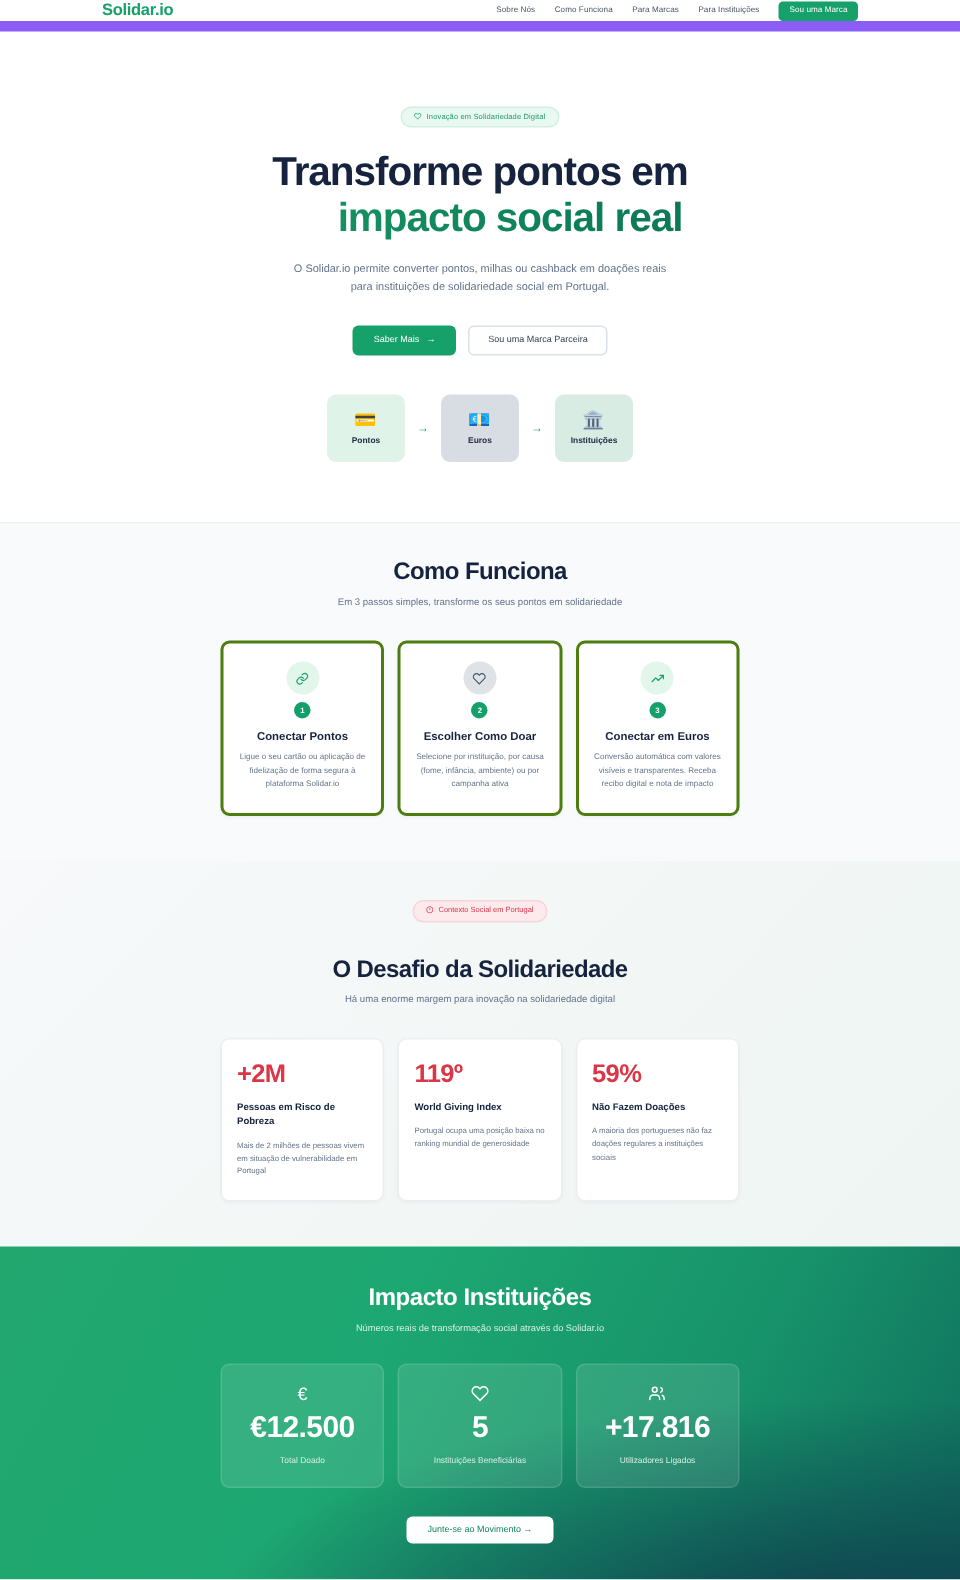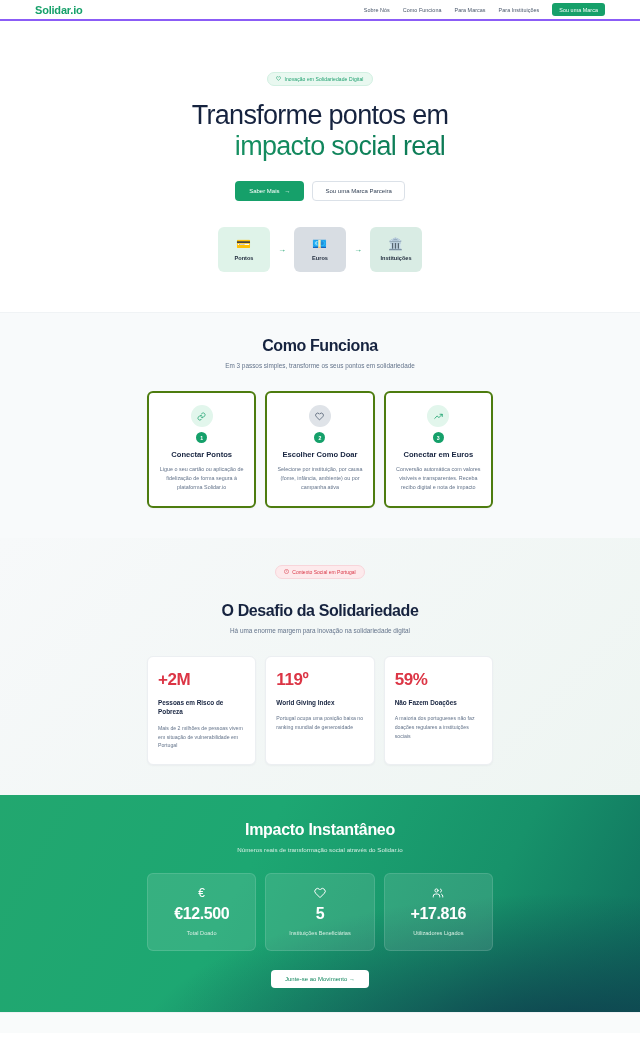--- a/index.html
+++ b/index.html
@@ -9,24 +9,24 @@
     background: #ffffff;
     font-family: "Liberation Sans", sans-serif;
     color: #1e293b;
     overflow: hidden;
   }
 
   
   .header {
     height: 21px;
     background: #ffffff;
-    border-bottom: 2px solid #8b5cf6;
+    border-bottom: 7px solid #8b5cf6;
     display: flex;
     align-items: center;
-    padding: 0 35px;
+    padding: 0 68px;
     position: relative;
   }
   .logo {
     font-size: 11px;
     font-weight: bold;
     color: #16a06a;
     letter-spacing: -0.2px;
   }
   .nav {
     margin-left: auto;
@@ -65,21 +65,21 @@
     font-size: 5px;
     padding: 3px 8px;
     border-radius: 20px;
     border: 1px solid #d2f0e2;
     letter-spacing: 0.1px;
   }
   .badge svg { display: block; }
   .hero-title {
     margin-top: 14px;
     font-size: 27px;
-    font-weight: normal;
+    font-weight: bold;
     line-height: 1.16;
     color: #16233f;
     letter-spacing: -0.7px;
   }
   .hero-title .accent {
     background: linear-gradient(90deg, #21a86e 0%, #0d7f58 60%, #0b6b4d 100%);
     -webkit-background-clip: text;
     background-clip: text;
     color: transparent;
     padding-left: 40px;
@@ -285,21 +285,21 @@
     background: rgba(255,255,255,0.11);
     border: 1px solid rgba(255,255,255,0.12);
     border-radius: 6px;
     padding: 12px 8px 14px;
     text-align: center;
   }
   .metric-icon { height: 14px; display: flex; align-items: center; justify-content: center; color: #fff; }
   .metric-euro { font-size: 12px; color: #ffffff; line-height: 1; }
   .metric-value {
     margin-top: 5px;
-    font-size: 16px;
+    font-size: 20px;
     font-weight: bold;
     color: #ffffff;
     letter-spacing: -0.4px;
   }
   .metric-label {
     margin-top: 7px;
     font-size: 5.6px;
     color: #d5eee2;
   }
   .btn-white {
@@ -344,20 +344,21 @@
       </svg>
     </span>
     <span>Inovação em Solidariedade Digital</span>
   </div>
 
   <div class="hero-title">
     <div>Transforme pontos em</div>
     <div class="accent">impacto social real</div>
   </div>
 
+  <div class="hero-sub">O Solidar.io permite converter pontos, milhas ou cashback em doações reais para instituições de solidariedade social em Portugal.</div>
 
   <div class="hero-buttons">
     <span class="btn-primary">
       <span>Saber Mais</span>
       <span>→</span>
     </span>
     <span class="btn-outline">Sou uma Marca Parceira</span>
   </div>
 
   <div class="flow">
@@ -451,21 +452,21 @@
     </div>
     <div class="stat-card">
       <div class="stat-value">59%</div>
       <div class="stat-label">Não Fazem Doações</div>
       <div class="stat-desc">A maioria dos portugueses não faz doações regulares a instituições sociais</div>
     </div>
   </div>
 </div>
 
 <div class="impact">
-  <div class="impact-title">Impacto Instantâneo</div>
+  <div class="impact-title">Impacto Instituições</div>
   <div class="impact-sub">Números reais de transformação social através do Solidar.io</div>
 
   <div class="cards-row" style="margin-top:20px">
 
     <div class="metric-card">
       <div class="metric-icon">
         <span class="metric-euro">€</span>
       </div>
       <div class="metric-value">€12.500</div>
       <div class="metric-label">Total Doado</div>

